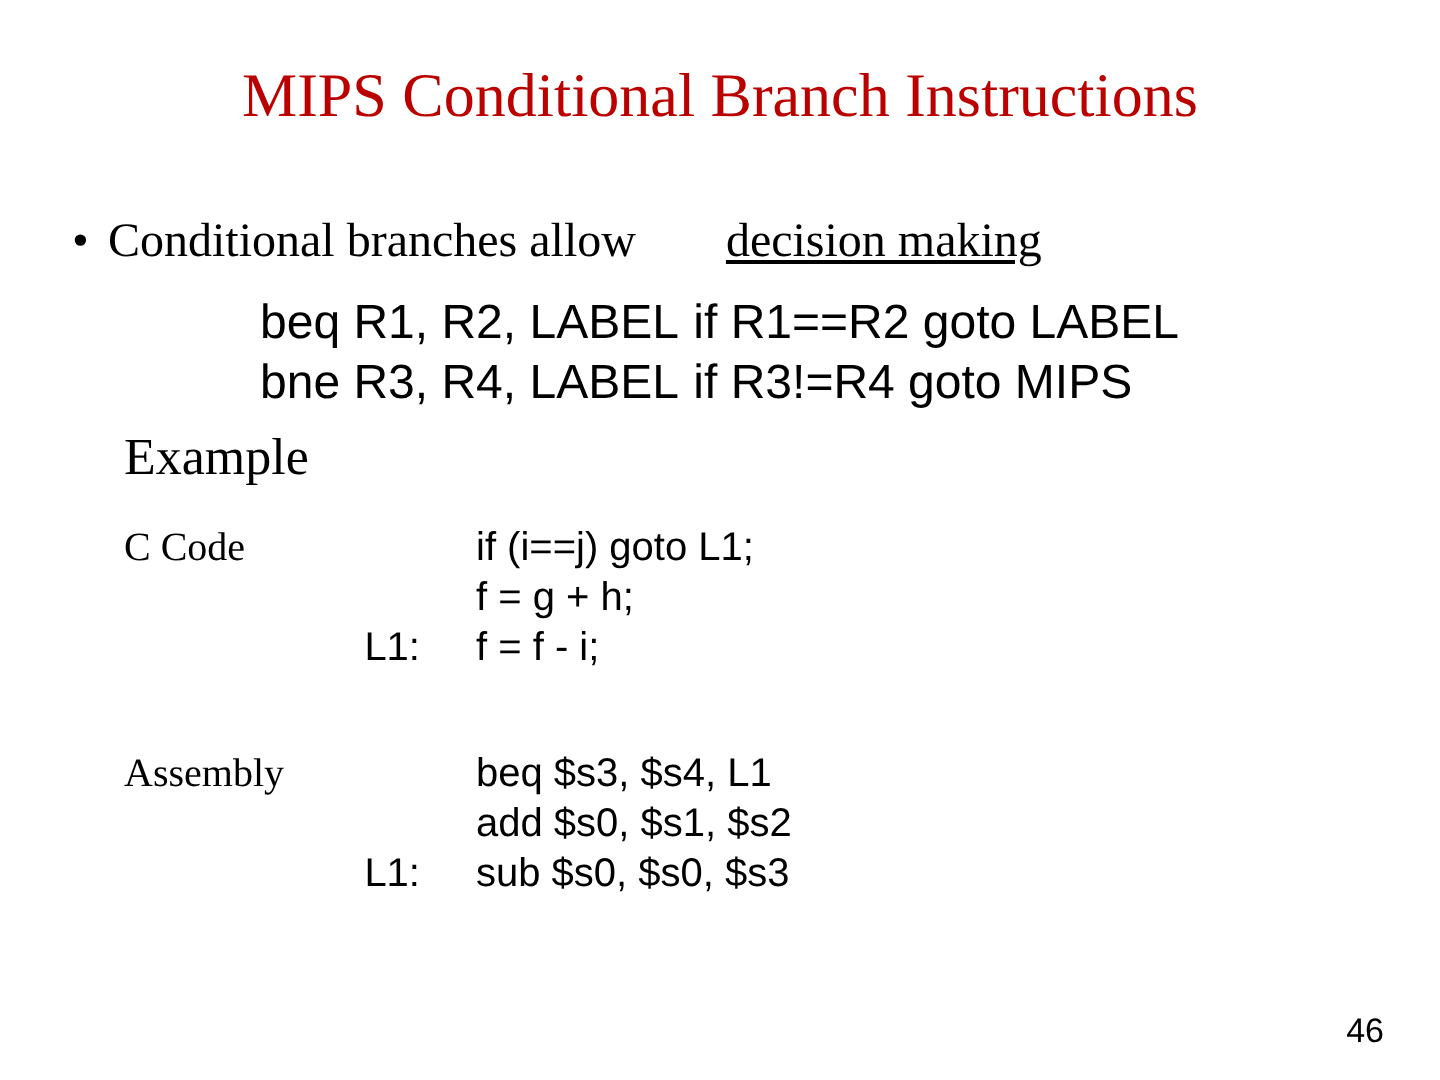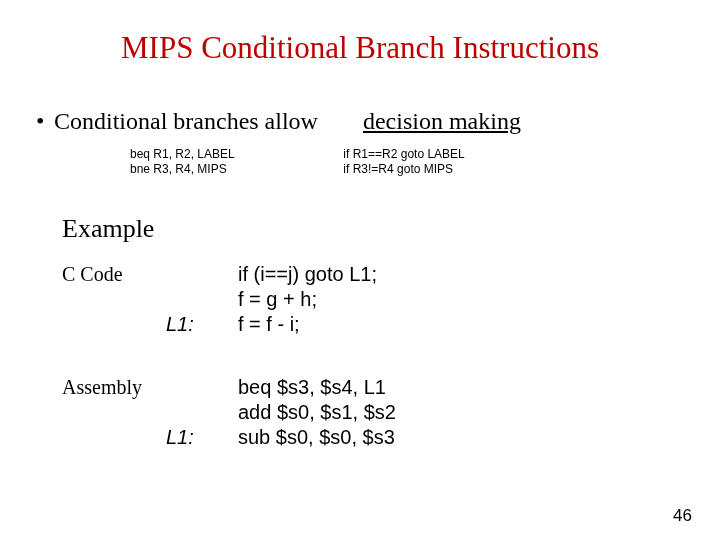--- a/index.html
+++ b/index.html
@@ -42,34 +42,34 @@
     text-decoration: underline;
     margin-left: 39px;
   }
   .sans {
     font-family: Arial, Helvetica, sans-serif;
   }
   .instr-block {
     position: absolute;
     top: 147px;
     left: 130px;
-    font-size: 12px;
+    font-size: 24px;
     line-height: 1.25;
   }
   .instr-block .col1 { display: inline-block; width: 210px; }
   .instr-block .col2 { display: inline-block; }
   .example-head {
     position: absolute;
     top: 214px;
     left: 62px;
     font-size: 26px;
   }
   .ex-row { font-size: 20px; line-height: 1.25; }
   .ex-label { display: inline-block; width: 104px; vertical-align: top; }
-  .ex-sub   { display: inline-block; width: 44px;  text-align: left; vertical-align: top; font-style: italic; }
+  .ex-sub   { display: inline-block; width: 44px;  text-align: right; vertical-align: top; }
   .ex-gap   { display: inline-block; width: 12px; }
   .ex-code  { display: inline-block; vertical-align: top; margin-left: 16px; }
   .ccode-block {
     position: absolute;
     top: 262px;
     left: 62px;
   }
   .asm-block {
     position: absolute;
     top: 375px;
@@ -93,21 +93,21 @@
   <div class="bullet">
     <span class="dot">•</span><span>Conditional branches allow </span><span class="udl">decision making</span>
   </div>
 
   <div class="instr-block sans">
     <div>
       <span class="col1">beq R1, R2, LABEL</span>
       <span class="col2">if R1==R2 goto LABEL</span>
     </div>
     <div>
-      <span class="col1">bne R3, R4, MIPS</span>
+      <span class="col1">bne R3, R4, LABEL</span>
       <span class="col2">if R3!=R4 goto MIPS</span>
     </div>
   </div>
 
   <div class="example-head">Example</div>
 
   <div class="ccode-block">
     <div class="ex-row">
       <span class="ex-label">C Code</span><span class="ex-sub"></span><span class="ex-gap"></span><span class="ex-code sans">if (i==j) goto L1;</span>
     </div>

